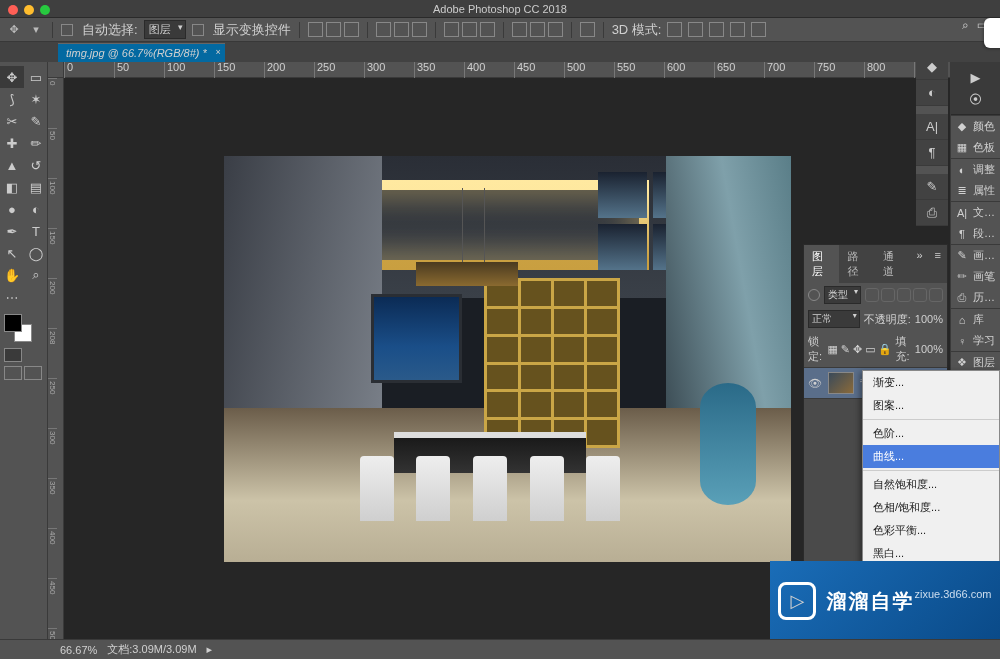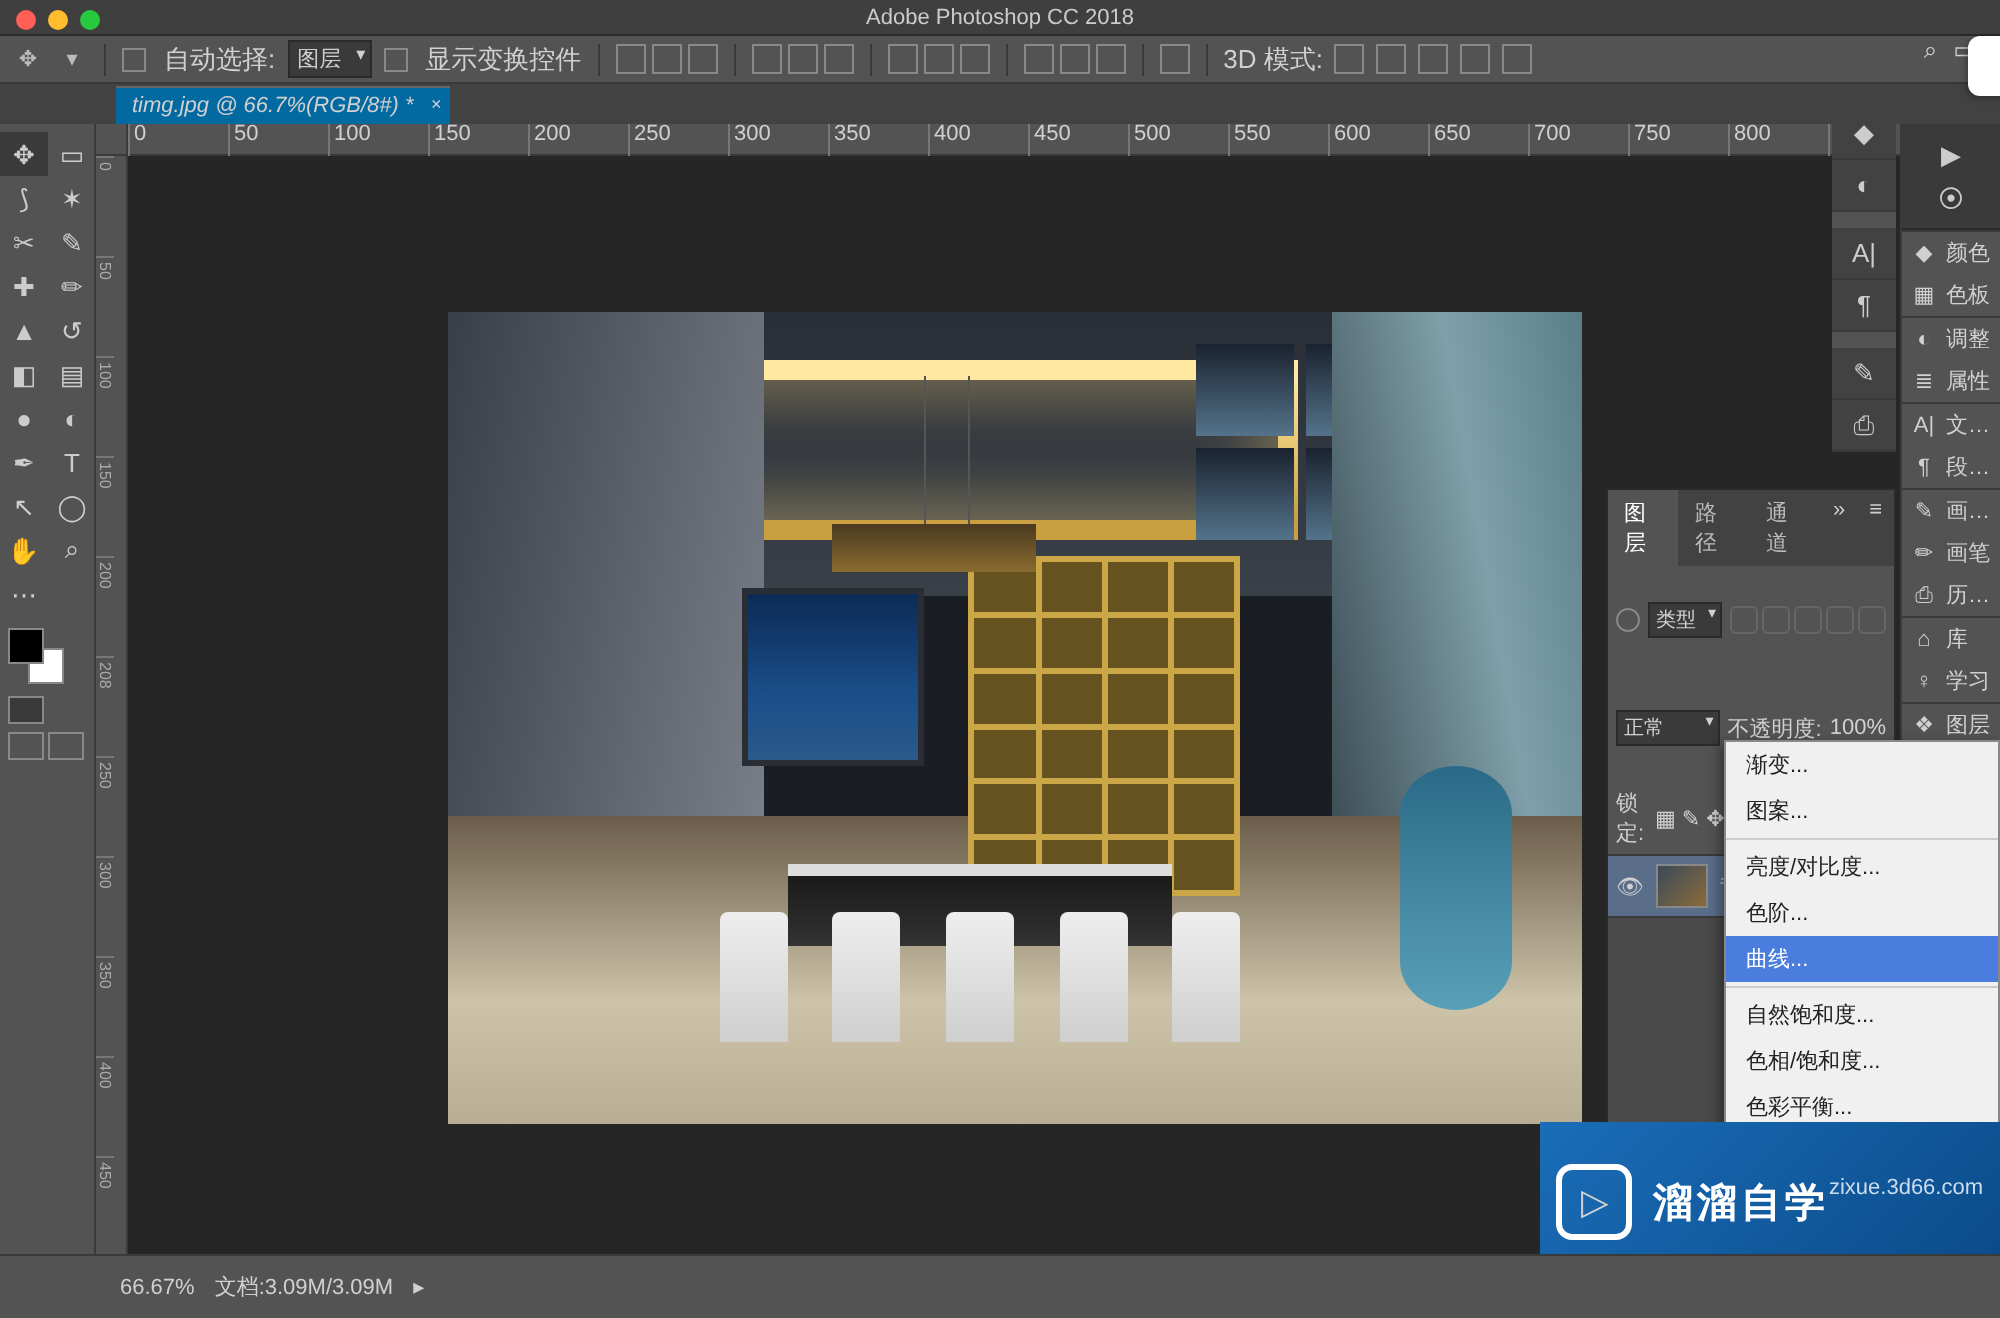--- a/index.html
+++ b/index.html
@@ -77,21 +77,21 @@
   .railgroup{border-top:1px solid #3a3a3a;padding:0}
   .railitem{display:flex;align-items:center;gap:4px;padding:3px 4px;font-size:10px}
   .railitem .ic{width:14px;text-align:center;font-size:11px}
 
   
   .layers-panel { position:absolute; right:52px; top:244px; width:145px; background:#535353; border:1px solid #2a2a2a; font-size:10px;}
   .panel-tabs{display:flex;background:#424242}
   .ptab{padding:4px 8px;color:#bbb}
   .ptab.act{background:#535353;color:#fff}
   .ptab-menu{margin-left:auto;padding:4px 6px}
-  .panel-row{display:flex;align-items:center;padding:18px 4px;gap:4px}
+  .panel-row{display:flex;align-items:center;padding:3px 4px;gap:4px}
   .panel-row .dd{flex:1;background:#3a3a3a;border:1px solid #2a2a2a;padding:1px 3px;position:relative;font-size:10px}
   .panel-row .dd::after{content:"▾";position:absolute;right:2px;top:0;font-size:8px}
   .panel-row .search{width:12px;height:12px;border:1px solid #888;border-radius:50%}
   .bubbles{display:flex;gap:2px}
   .bubble{width:14px;height:14px;border:1px solid #666;border-radius:3px}
   .locks{display:flex;align-items:center;padding:3px 4px;gap:3px;font-size:10px;border-bottom:1px solid #3a3a3a}
   .layer-row{display:flex;align-items:center;padding:4px;background:#5a6e8a;border-bottom:1px solid #3a3a3a}
   .eye{width:14px;text-align:center}
   .thumb{width:26px;height:22px;background:linear-gradient(135deg,#3a4a5a,#8a6a3a);border:1px solid #888;margin:0 6px}
   .lock{margin-left:auto;width:14px;text-align:center}
@@ -102,21 +102,21 @@
   .ctxmenu .mi{padding:4px 10px;font-size:11px;color:#222}
   .ctxmenu .mi.sel{background:#4a7dde;color:#fff}
   .ctxmenu .sep{height:1px;background:#ccc;margin:2px 0}
 
   
   .searchbar { position:absolute; top:18px; right:6px; display:flex; gap:8px; align-items:center;}
   .searchbar .ic{color:#ccc;font-size:12px}
   .blob{position:absolute;top:18px;right:-6px;width:22px;height:30px;background:#fff;border-radius:6px 0 0 6px;box-shadow:-1px 1px 3px rgba(0,0,0,.3)}
 
   
-  .status { position:absolute; left:0; right:0; bottom:0; height:32px; background:#535353; border-top:1px solid #3a3a3a; display:flex; align-items:center; padding:0 60px; font-size:10px; gap:10px;}
+  .status { position:absolute; left:0; right:0; bottom:0; height:20px; background:#535353; border-top:1px solid #3a3a3a; display:flex; align-items:center; padding:0 60px; font-size:10px; gap:10px;}
 
   
   .watermark{position:absolute;right:0;bottom:18px;width:230px;height:80px;background:linear-gradient(135deg,#1a6db8,#0a4a88);display:flex;align-items:center;justify-content:center;gap:10px;color:#fff}
   .wm-logo{width:38px;height:38px;border:3px solid #fff;border-radius:8px;display:flex;align-items:center;justify-content:center;font-size:18px}
   .wm-txt{display:flex;align-items:flex-start}
   .wm-big{font-size:20px;font-weight:bold;letter-spacing:2px;color:#fff}
   .wm-small{font-size:11px;color:#cde}
 
   
   .dock { position:absolute; top:54px; right:52px; width:32px; display:flex; flex-direction:column; gap:0; background:#424242;}
@@ -454,21 +454,20 @@
     <span>背景</span>
     <span class="lock">🔒</span>
   </div>
   <div class="panel-pad"></div>
 </div>
 
 <div class="ctxmenu" id="ctxmenu">
     <div class="mi">渐变...</div>
     <div class="mi">图案...</div>
     <div class="sep"></div>
-    <div class="mi">亮度/对比度...</div>
     <div class="mi">色阶...</div>
     <div class="mi sel">曲线...</div>
     <div class="sep"></div>
     <div class="mi">自然饱和度...</div>
     <div class="mi">色相/饱和度...</div>
     <div class="mi">色彩平衡...</div>
     <div class="mi">黑白...</div>
     <div class="mi">照片滤镜...</div>
     <div class="mi">通道混合器...</div>
   </div>

